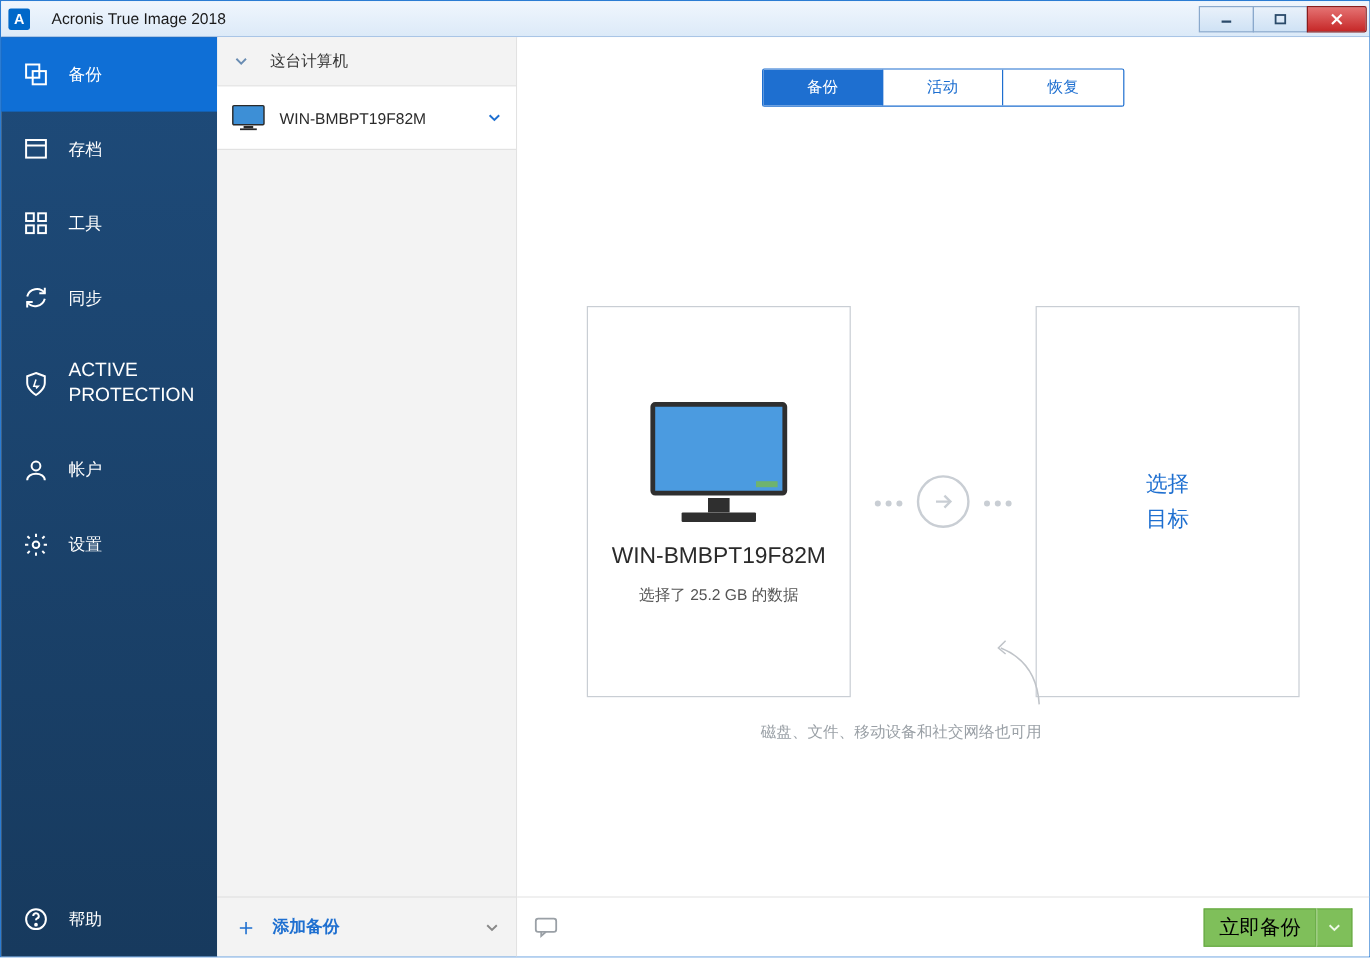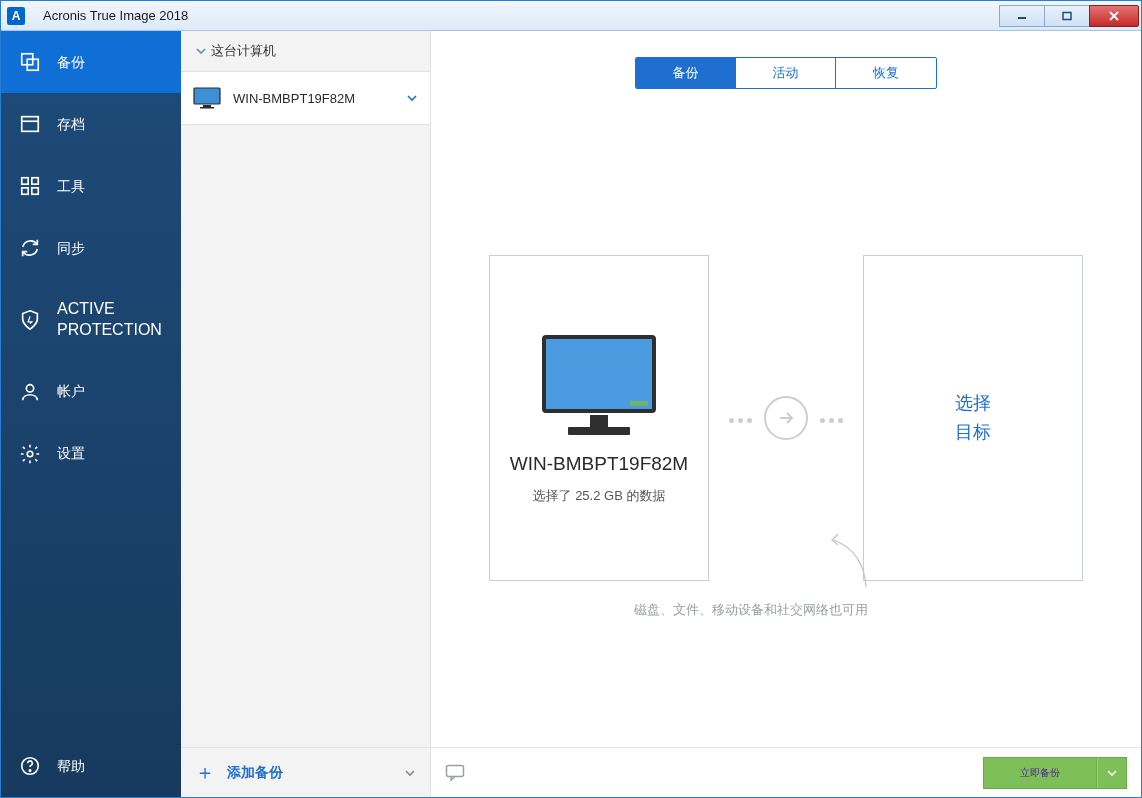--- a/index.html
+++ b/index.html
@@ -23,21 +23,21 @@
 .nav { width: 180px; background: #1e3a5f; background: linear-gradient(#1e4b7a 0%, #173a5e 100%); display: flex; flex-direction: column; color: #fff; }
 .nav-item { display: flex; align-items: center; padding: 20px 18px; font-size: 14px; cursor: pointer; gap: 16px; }
 .nav-item.active { background: #0f6fd6; }
 .nav-item .icon { width: 22px; height: 22px; display: flex; align-items: center; justify-content: center; flex-shrink: 0; }
 .nav-item .label { font-size: 14px; line-height: 1.2; }
 .nav-item.ap .label { font-size: 16px; font-weight: normal; line-height: 1.3; }
 .nav-spacer { flex: 1; }
 
 
 .listcol { width: 250px; background: #f3f3f3; border-right: 1px solid #e2e2e2; display: flex; flex-direction: column; }
-.listcol-header { display: flex; align-items: center; height: 40px; padding: 0 14px; font-size: 13px; color: #333; gap: 4px; }
+.listcol-header { display: flex; align-items: center; height: 40px; padding: 0 14px; font-size: 13px; color: #333; gap: 18px; }
 .listcol-header .chev { color: #6a8db3; }
 .list-item { display: flex; align-items: center; height: 54px; padding: 0 12px; border-top: 1px solid #e2e2e2; border-bottom: 1px solid #e2e2e2; background: #fff; gap: 12px; }
 .list-item .mon { width: 28px; height: 22px; }
 .list-item .name { flex: 1; font-size: 13px; color: #2a2a2a; }
 .list-item .drop { color: #1e6fd0; }
 .listcol-spacer { flex: 1; }
 .listcol-footer { height: 50px; border-top: 1px solid #e2e2e2; display: flex; align-items: center; padding: 0 14px; gap: 12px; }
 .listcol-footer .plus { color: #1e6fd0; font-size: 20px; font-weight: 300; }
 .listcol-footer .txt { color: #1e6fd0; font-size: 14px; flex: 1; font-weight: bold; }
 .listcol-footer .drop { color: #888; }
@@ -60,21 +60,21 @@
 .flowcircle { width: 44px; height: 44px; border: 2px solid #c9ced4; border-radius: 50%; display: flex; align-items: center; justify-content: center; }
 .dots span { width: 5px; height: 5px; background: #c9ced4; border-radius: 50%; display: inline-block; margin: 0 2px; }
 
 .hint { position: absolute; left: 50%; transform: translateX(-65%); bottom: 128px; color: #9aa0a6; font-size: 13px; }
 .hint-arrow { position: absolute; left: 50%; transform: translateX(40px); bottom: 155px; }
 
 .main-footer { height: 50px; border-top: 1px solid #e6e6e6; display: flex; align-items: center; padding: 0 14px; gap: 12px; }
 .main-footer .comment { color: #8a8f96; }
 .main-footer .spacer { flex: 1; }
 .start-btn { display: flex; height: 32px; }
-.start-btn .main-b { background: #7fbf5a; color: #4c1d95; padding: 0 36px; display: flex; align-items: center; font-size: 10px; border: 1px solid #6aab46; }
+.start-btn .main-b { background: #7fbf5a; color: #000000; padding: 0 12px; display: flex; align-items: center; font-size: 17px; border: 1px solid #6aab46; }
 .start-btn .drop-b { background: #7fbf5a; width: 30px; display: flex; align-items: center; justify-content: center; border: 1px solid #6aab46; border-left: 1px solid rgba(255,255,255,0.25); }
 
 
 svg { display: block; }
 </style>
 </head>
 <body>
 
 <div class="window">
 

